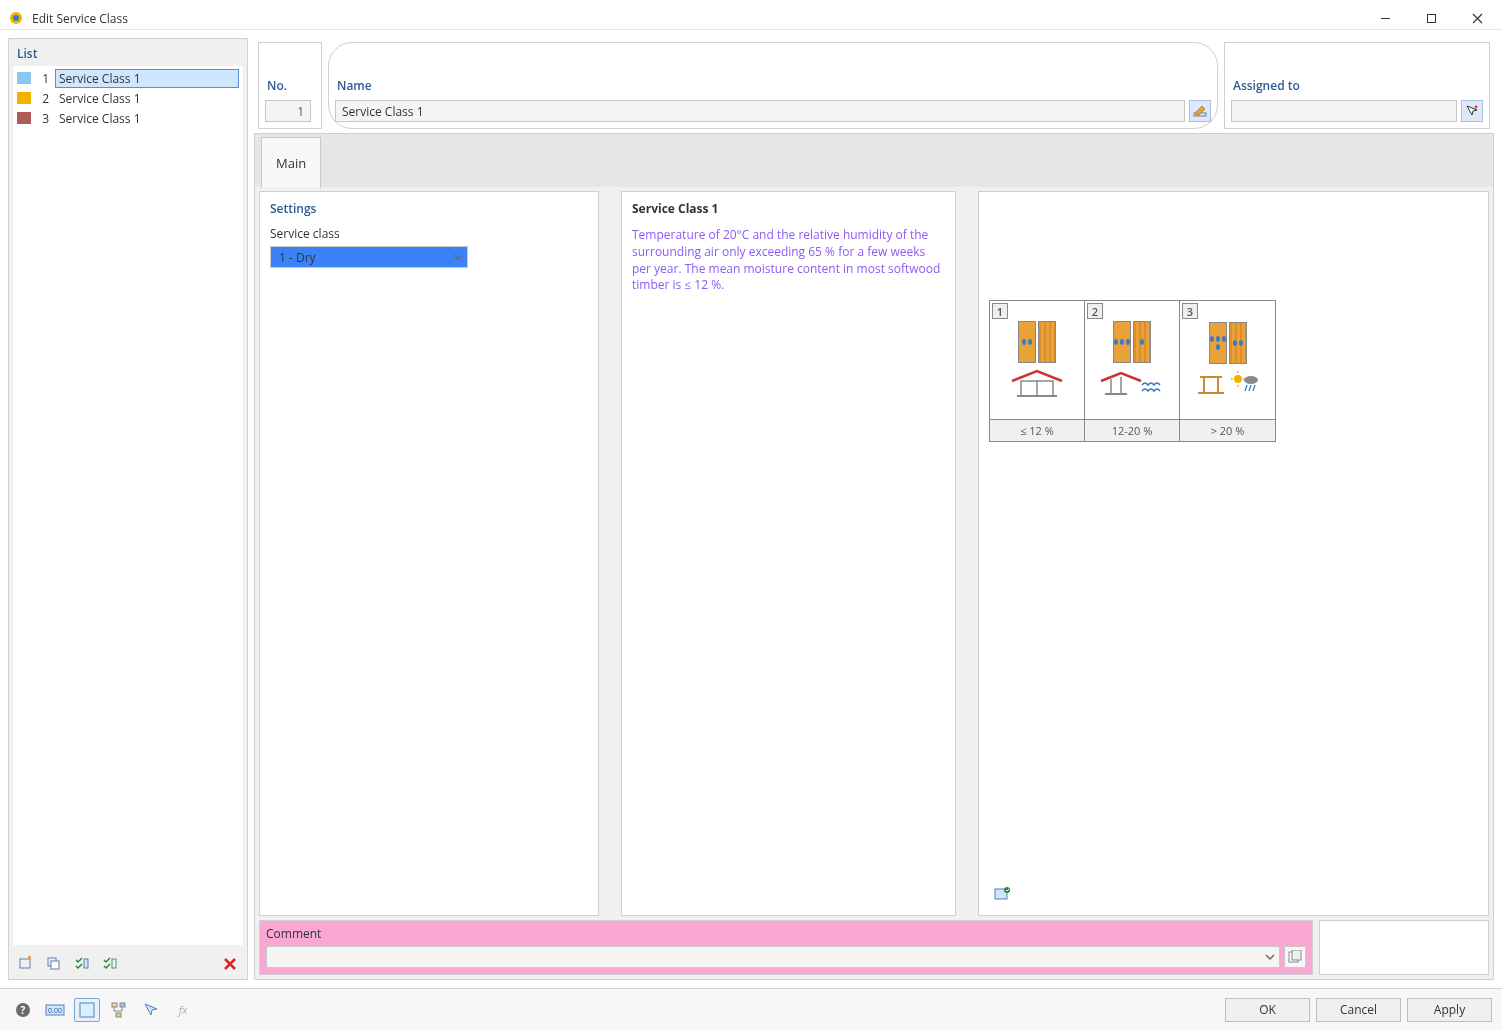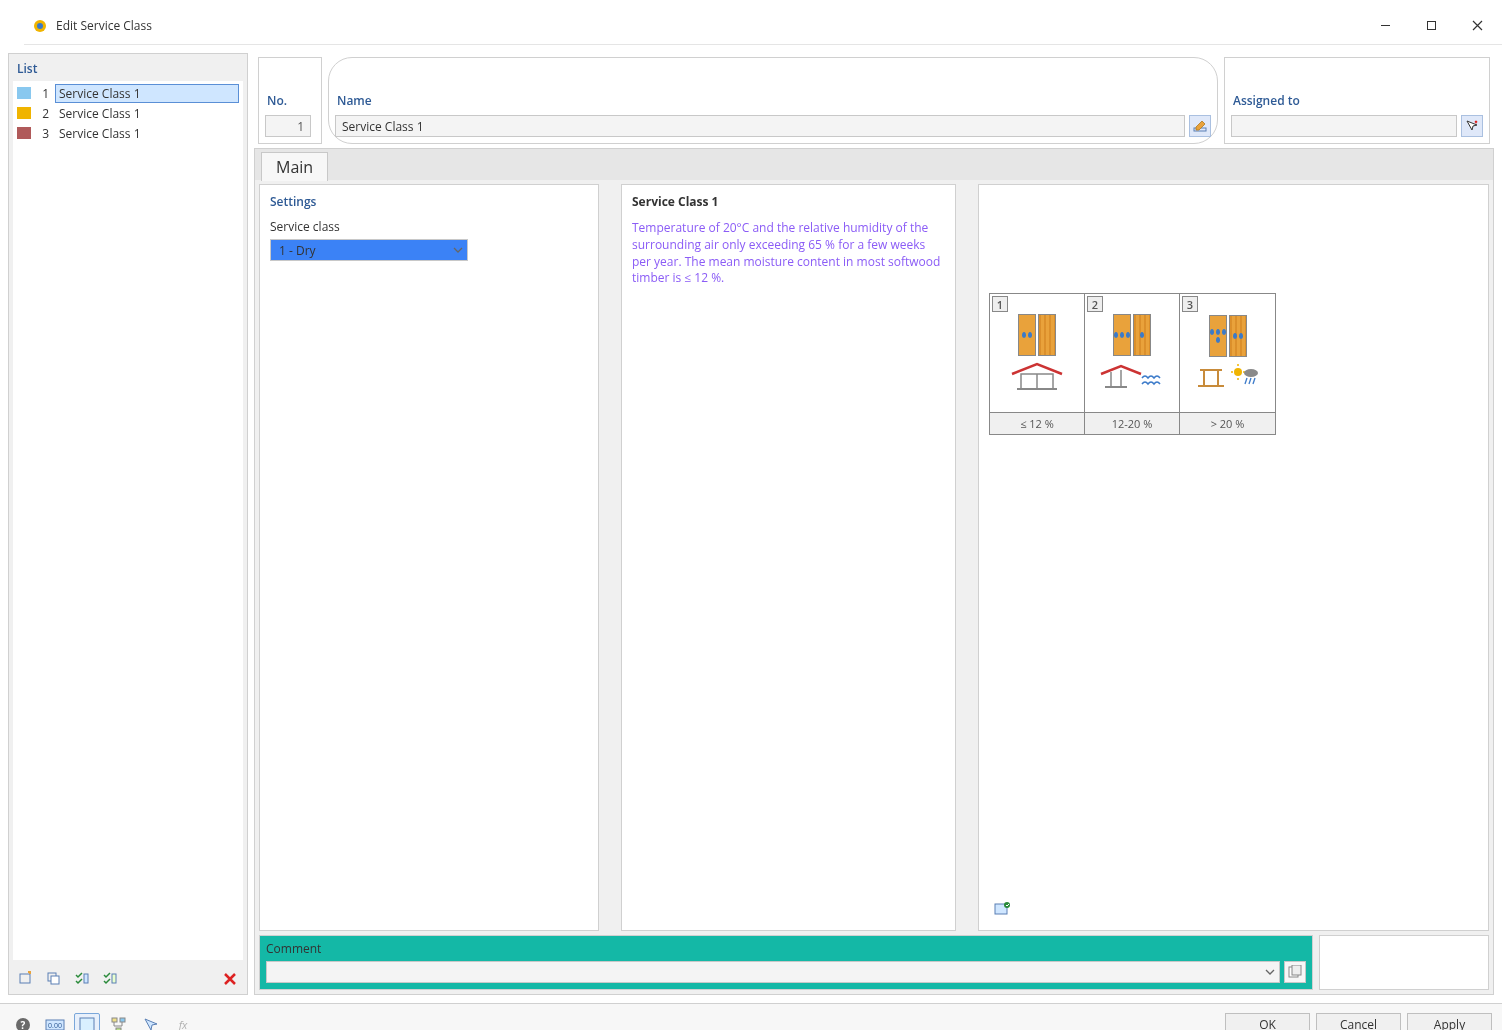--- a/index.html
+++ b/index.html
@@ -6,26 +6,25 @@
   html, body { width: 100%; height: 100%; }
   body {
     font-family: "Segoe UI", "Open Sans", Arial, sans-serif;
     font-size: 12px;
     color: #333;
     background: #fff;
     overflow: hidden;
   }
   
   .titlebar {
-    height: 45px;
+    height: 30px;
     display: flex;
     align-items: center;
     padding: 7px 2px 0 8px;
     border-bottom: 1px solid #e5e5e5;
-    margin-left: 24px;
   }
   .titlebar .tb-icon {
     width: 16px; height: 16px;
     margin-right: 8px;
     display: flex; align-items: center; justify-content: center;
   }
   .titlebar .tb-title { flex: 0 0 auto; }
   .titlebar .tb-spacer { flex: 1; }
   .tb-btn {
     width: 46px; height: 28px;
@@ -143,22 +142,22 @@
   
   .tabstrip {
     background: #e6e6e6;
     padding: 2px 6px 0 6px;
     display: flex;
   }
   .tab {
     background: #f7f7f7;
     border: 1px solid #c8c8c8;
     border-bottom: none;
-    padding: 3px 14px;
-    font-size: 16px;
+    padding: 16px 14px;
+    font-size: 13px;
     position: relative;
     top: 1px;
   }
   
   .right-main {
     display: flex;
     gap: 22px;
     padding: 4px 4px 0 4px;
     flex: 1;
     min-height: 0;
@@ -255,21 +254,21 @@
   .weather { font-size: 18px; line-height: 1; }
   .illus-bottom-btn { margin-top: auto; align-self: flex-start; padding: 2px; }
   
   .right-comment {
     display: flex;
     gap: 6px;
     padding: 4px;
   }
   .comment-box {
     border: 1px solid #d0d0d0;
-    background: #14b8a6;
+    background: #f9a8d4;
     flex: 1;
     display: flex; flex-direction: column;
     padding: 4px 6px 6px 6px;
   }
   .comment-combo {
     display: flex; align-items: center; gap: 4px;
   }
   .comment-combo .combo { flex: 1; width: auto; background: #f4f4f4; }
   .comment-side {
     width: 170px;

